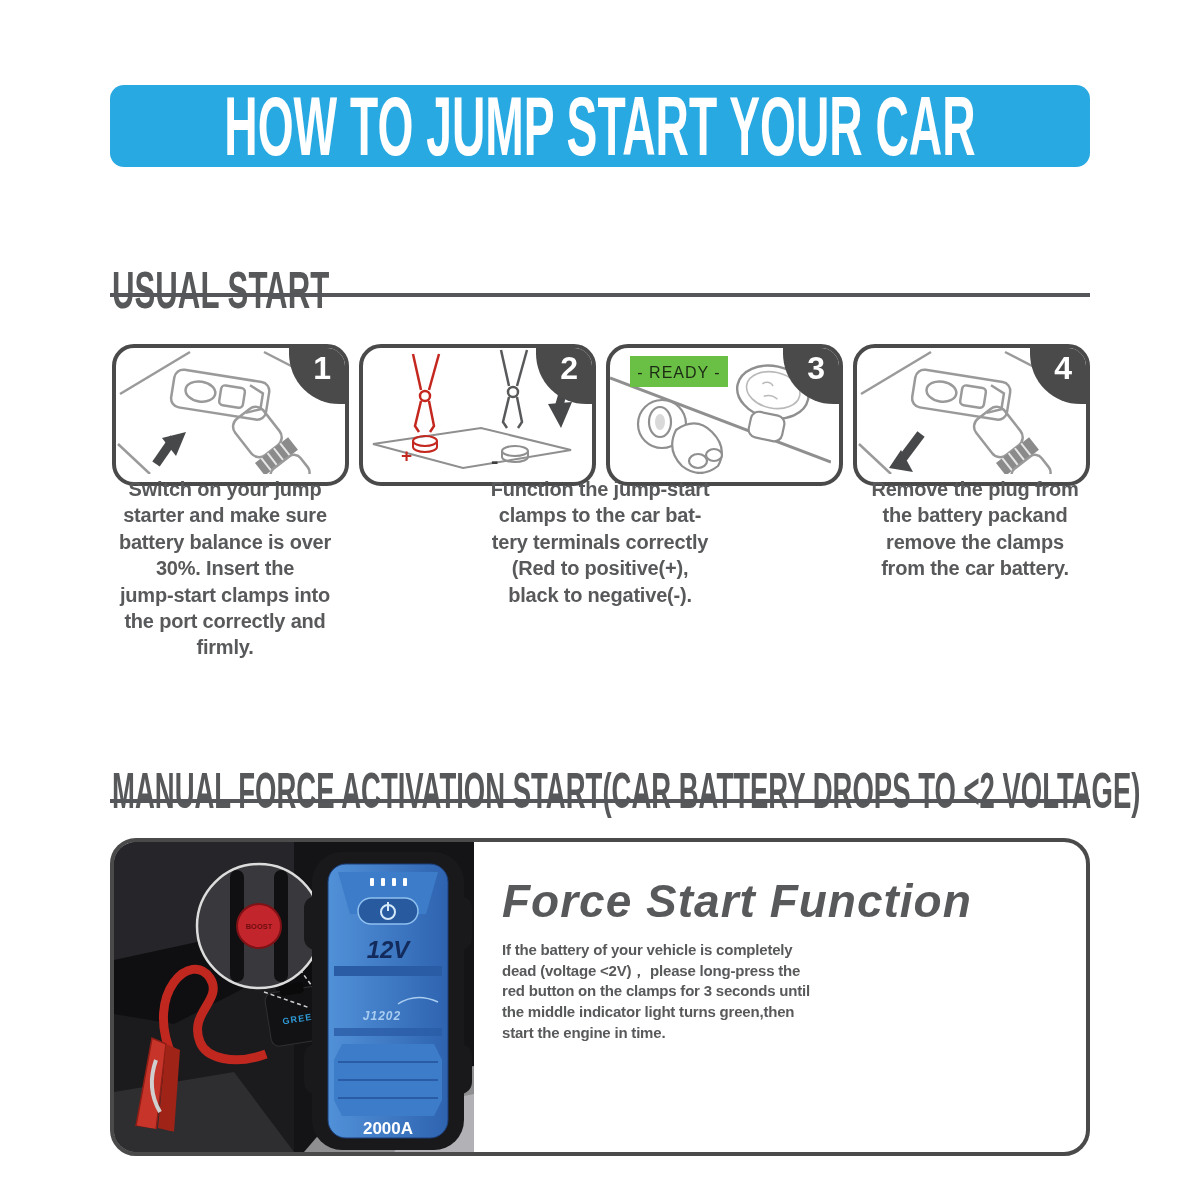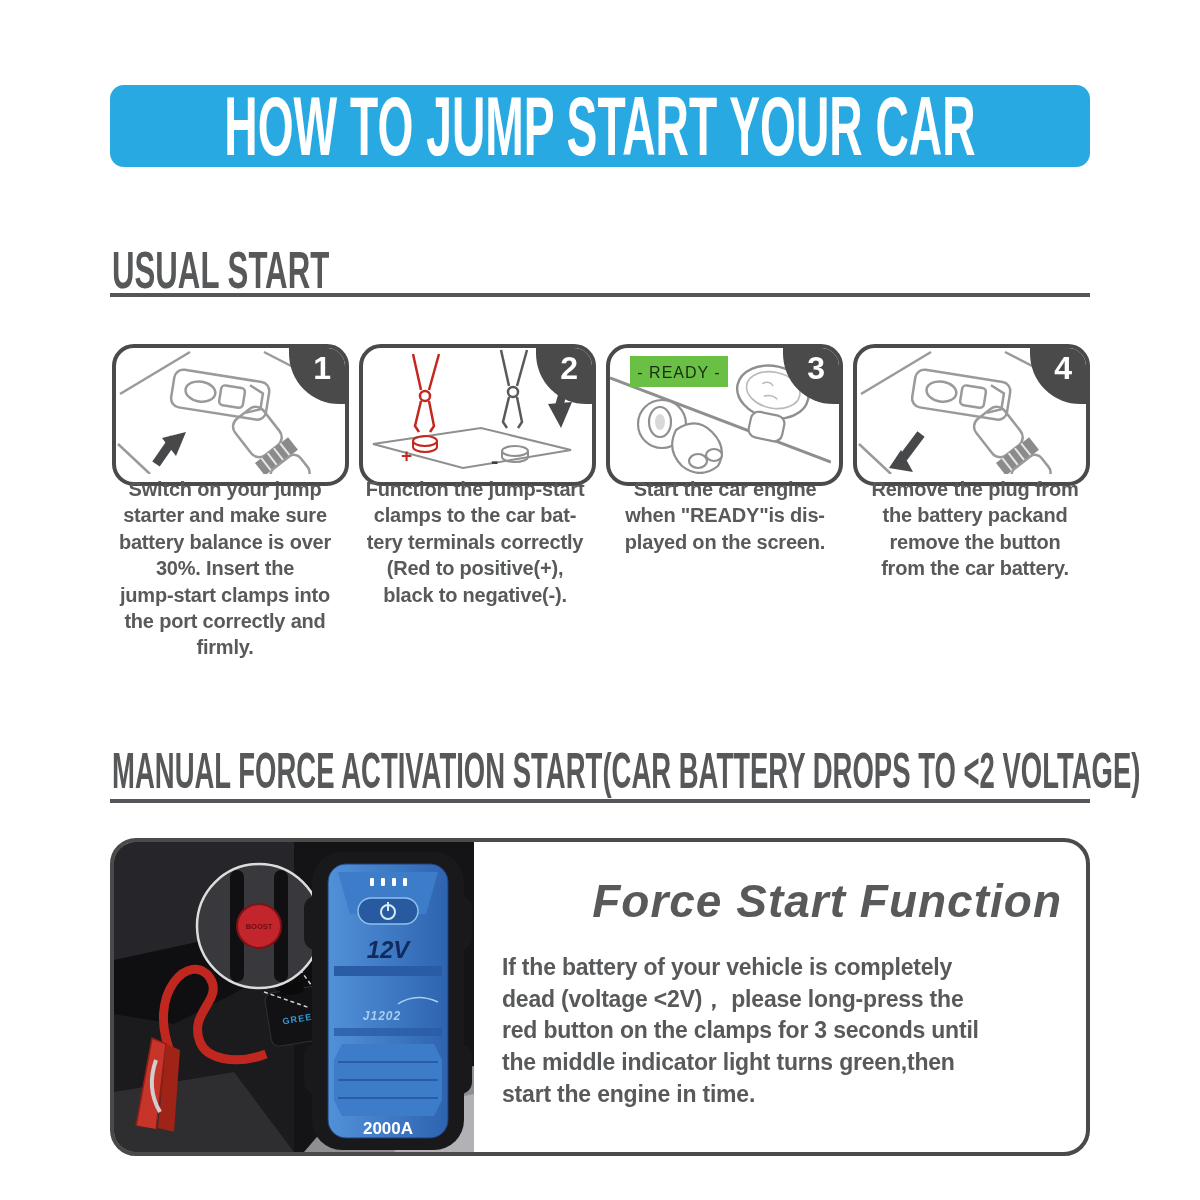--- a/index.html
+++ b/index.html
@@ -8,21 +8,21 @@
   .cond{display:inline-block;white-space:nowrap;}
 
   
   .banner{position:absolute;left:110px;top:85px;width:980px;height:82px;
           background:var(--banner-blue,#29a9e1);border-radius:14px;
           display:flex;align-items:flex-start;justify-content:center;}
   .banner-text{color:#fff;font-weight:bold;font-size:84px;line-height:82px;
                transform:scaleX(0.55);letter-spacing:0;}
 
   
-  .sec-head{position:absolute;color:var(--heading-gray,#57585a);font-weight:bold;}
+  .sec-head{position:absolute;color:var(--heading-gray,#57585a);font-weight:bold;margin-top:20px;}
   .sec-head .cond{transform-origin:left bottom;}
   .h-usual{left:112px;top:240px;font-size:52px;}
   .h-usual .cond{transform:scaleX(0.6);}
   .h-manual{left:112px;top:742px;font-size:50px;}
   .h-manual .cond{transform:scaleX(0.55);}
   .rule{position:absolute;left:110px;width:980px;height:4px;background:#55565a;}
   .rule1{top:293px;}
   .rule2{top:799px;}
 
   
@@ -44,22 +44,22 @@
            color:var(--text-gray,#58595b);line-height:1.32;white-space:pre;
            letter-spacing:-0.2px;}
 
   
   .panel{position:absolute;left:110px;top:838px;width:980px;height:318px;
          border:4px solid var(--card-border,#4a4a4b);border-radius:26px;
          background:#fff;overflow:hidden;box-sizing:border-box;}
   .panel-photo{position:absolute;left:0;top:0;width:360px;height:310px;}
   .panel-text{position:absolute;left:388px;top:18px;right:24px;}
   .force-title{font-size:46px;font-weight:bold;font-style:italic;
-               color:var(--text-gray,#58595b);margin:14px 0 24px 0;letter-spacing:1px;text-align:right;}
-  .force-body{font-size:23px;font-weight:bold;color:var(--text-gray,#58595b);
+               color:var(--text-gray,#58595b);margin:14px 0 12px 0;letter-spacing:1px;}
+  .force-body{font-size:15px;font-weight:bold;color:var(--text-gray,#58595b);
               line-height:1.38;white-space:pre;letter-spacing:-0.2px;}
 </style>
 </head>
 <body>
 
 <div class="page">
 
   <div class="banner">
     <span class="banner-text cond">HOW TO JUMP START YOUR CAR</span>
   </div>
@@ -203,26 +203,23 @@
 battery balance is over
 30%. Insert the
 jump-start clamps into
 the port correctly and
 firmly.</div>
     <div class="caption">Function the jump-start
 clamps to the car bat-
 tery terminals correctly
 (Red to positive(+),
 black to negative(-).</div>
-    <div class="caption">Start the car engine
-when "READY"is dis-
-played on the screen.</div>
     <div class="caption">Remove the plug from
 the battery packand
-remove the button
+remove the clamps
 from the car battery.</div>
   </div>
 
   <div class="sec-head h-manual">
     <span class="cond">MANUAL FORCE ACTIVATION START(CAR BATTERY DROPS TO &lt;2 VOLTAGE)</span>
   </div>
   <div class="rule rule2"></div>
 
   <div class="panel">
 

